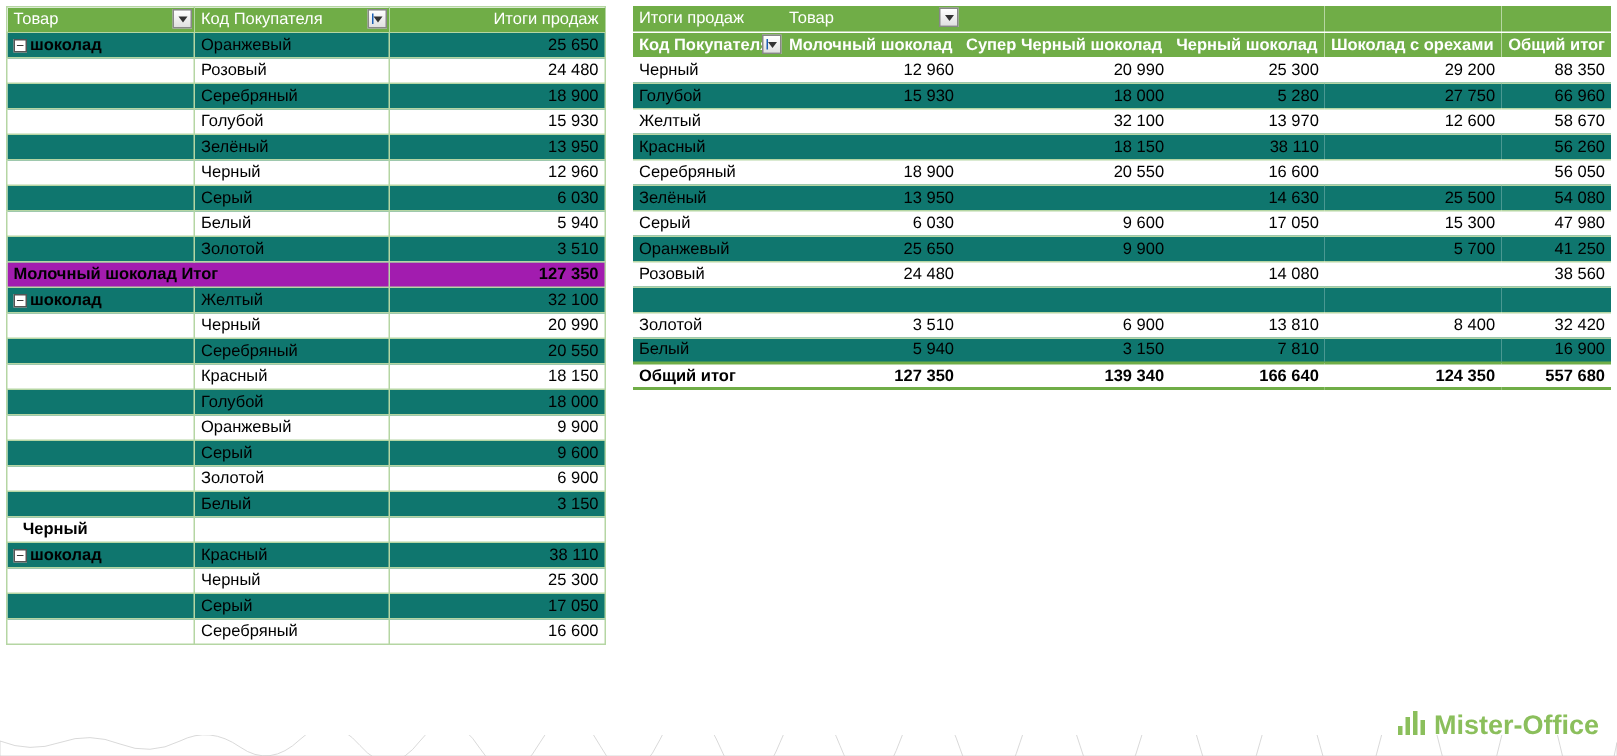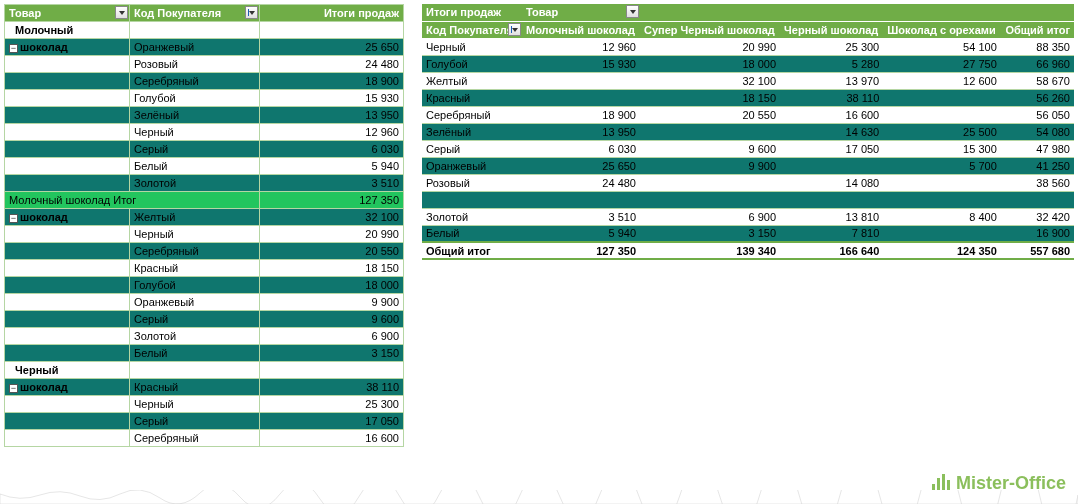--- a/index.html
+++ b/index.html
@@ -12,25 +12,25 @@
     width: 1078px;
     height: 504px;
     overflow: hidden;
     position: relative;
   }
   .layout { display: flex; gap: 18px; }
   .left-pivot { width: 400px; }
   .right-pivot { flex: 1; }
   table { border-collapse: collapse; width: 100%; }
   td, th { border: 1px solid #b5d6a3; padding: 1px 4px; height: 17px; text-align: left; white-space: nowrap; }
-  .hdr { background: #70ad47; color: #fff; font-weight: bold; position: relative; }
+  .hdr { background: #70ad47; color: #fff; font-weight: normal; position: relative; }
   .hdr2 { background: #70ad47; color: #fff; font-weight: bold; position: relative; }
   .num { text-align: right; }
   .alt { background: #0f766e; }
-  .subtotal { background: #22c55e; font-weight: normal; }
+  .subtotal { background: #a21caf; font-weight: bold; }
   .collapse-box {
     display: inline-block; width: 9px; height: 9px;
     border: 1px solid #555; text-align: center; line-height: 7px;
     font-size: 9px; background: #fff; color: #333; margin-right: 2px;
     vertical-align: middle;
   }
   .drop-icon {
     position: absolute; right: 1px; top: 1px;
     width: 13px; height: 13px; border: 1px solid #888;
     background: linear-gradient(#fff,#e0e0e0);
@@ -77,25 +77,20 @@
         <th class="hdr" style="width:130px">
           <span>Код Покупателя</span>
           <span class="drop-icon sort"></span>
         </th>
         <th class="hdr num">
           <span>Итоги продаж</span>
         </th>
       </tr>
       </tbody>
         <tbody id="left-body">
-          <tr class="">
-            <td><b>&nbsp;&nbsp;Молочный</b></td>
-            <td></td>
-            <td></td>
-          </tr>
           <tr class="alt">
             <td><span class="collapse-box">−</span><b>шоколад</b></td>
             <td>Оранжевый</td>
             <td class="num">25 650</td>
           </tr>
           <tr class="">
             <td></td>
             <td>Розовый</td>
             <td class="num">24 480</td>
           </tr>
@@ -237,21 +232,21 @@
         <th class="hdr2">Шоколад с орехами</th>
         <th class="hdr2 num">Общий итог</th>
       </tr>
       </tbody>
         <tbody id="right-body">
           <tr>
             <td>Черный</td>
             <td class="num">12 960</td>
             <td class="num">20 990</td>
             <td class="num">25 300</td>
-            <td class="num">54 100</td>
+            <td class="num">29 200</td>
             <td class="num">88 350</td>
           </tr>
           <tr class="alt">
             <td>Голубой</td>
             <td class="num">15 930</td>
             <td class="num">18 000</td>
             <td class="num">5 280</td>
             <td class="num">27 750</td>
             <td class="num">66 960</td>
           </tr>

